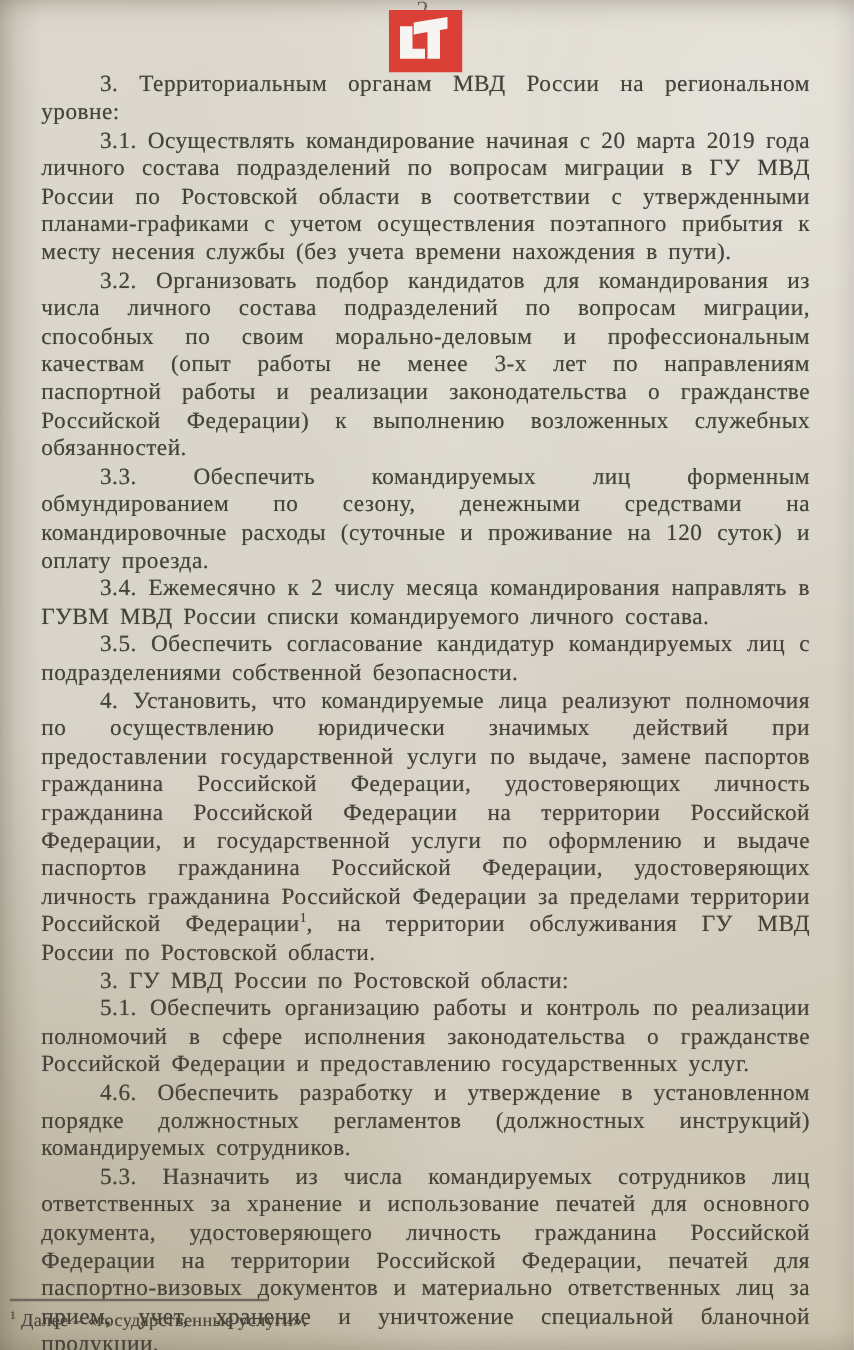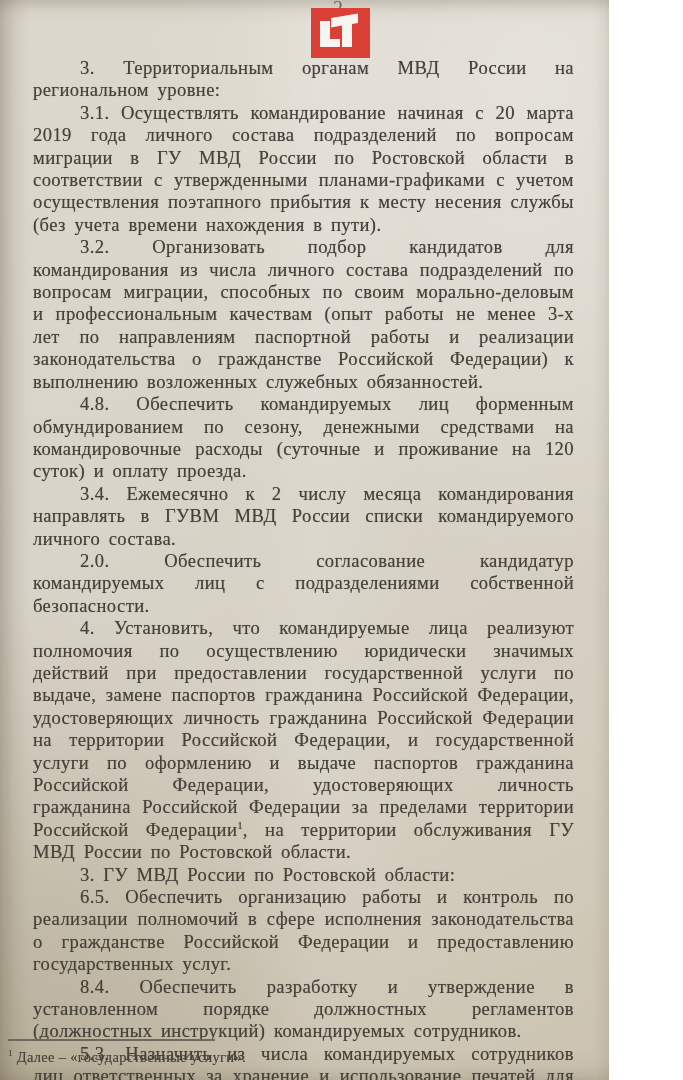--- a/index.html
+++ b/index.html
@@ -1,21 +1,21 @@
 <!DOCTYPE html>
 <html><head>
 <meta charset="utf-8">
 <style>
   html, body { margin: 0; padding: 0; }
   body {
     width: 683px; height: 1080px; overflow: hidden;
     font-family: "Liberation Serif", serif;
   }
   .photo {
-    position: relative; width: 609px; height: 1080px; overflow: hidden;
+    position: relative; width: 683px; height: 1080px; overflow: hidden;
     background:
       radial-gradient(120% 80% at 88% 8%, rgba(255,255,255,0.30), rgba(255,255,255,0) 55%),
       radial-gradient(130% 90% at 0% 102%, rgba(112,96,58,0.28), rgba(112,96,58,0) 52%),
       linear-gradient(to right, rgba(95,85,65,0.14) 0%, rgba(95,85,65,0) 5%),
       linear-gradient(to right, rgba(255,255,255,0) 38%, rgba(255,255,255,0.10) 52%, rgba(255,255,255,0) 68%),
       linear-gradient(158deg, #ddd8cd 0%, #d9d4c9 42%, #d4cec0 72%, #ccc3b0 100%);
     box-shadow:
       inset 0 14px 22px -14px rgba(90,80,60,0.35),
       inset 14px 0 26px -16px rgba(90,80,60,0.30),
       inset -10px 0 24px -16px rgba(90,80,60,0.18),
@@ -68,27 +68,27 @@
       <rect x="0" y="0" width="59" height="50" fill="#db4037"></rect>
       <path d="M9,13 h10 v18 h10 v8 H9 z" fill="#f7f5f1"></path>
       <path d="M20,10 L47,5.5 L47,15 L41,16 L41,39 L31,39 L31,17.5 L20,19.5 Z" fill="#f7f5f1"></path>
     </svg>
   </div>
 
   <div class="content">
     <p>3. Территориальным органам МВД России на региональном уровне:</p>
     <p>3.1. Осуществлять командирование начиная с 20 марта 2019 года личного состава подразделений по вопросам миграции в ГУ МВД России по Ростовской области в соответствии с утвержденными планами-графиками с учетом осуществления поэтапного прибытия к месту несения службы (без учета времени нахождения в пути).</p>
     <p>3.2. Организовать подбор кандидатов для командирования из числа личного состава подразделений по вопросам миграции, способных по своим морально-деловым и профессиональным качествам (опыт работы не менее 3-х лет по направлениям паспортной работы и реализации законодательства о гражданстве Российской Федерации) к выполнению возложенных служебных обязанностей.</p>
-    <p>4.8. Обеспечить командируемых лиц форменным обмундированием по сезону, денежными средствами на командировочные расходы (суточные и проживание на 120 суток) и оплату проезда.</p>
+    <p>3.3. Обеспечить командируемых лиц форменным обмундированием по сезону, денежными средствами на командировочные расходы (суточные и проживание на 120 суток) и оплату проезда.</p>
     <p>3.4. Ежемесячно к 2 числу месяца командирования направлять в ГУВМ МВД России списки командируемого личного состава.</p>
-    <p>2.0. Обеспечить согласование кандидатур командируемых лиц с подразделениями собственной безопасности.</p>
+    <p>3.5. Обеспечить согласование кандидатур командируемых лиц с подразделениями собственной безопасности.</p>
     <p><span>4. Установить, что командируемые лица реализуют полномочия по осуществлению юридически значимых действий при предоставлении государственной услуги по выдаче, замене паспортов гражданина Российской Федерации, удостоверяющих личность гражданина Российской Федерации на территории Российской Федерации, и государственной услуги по оформлению и выдаче паспортов гражданина Российской Федерации, удостоверяющих личность гражданина Российской Федерации за пределами территории Российской Федерации</span><sup>1</sup><span>, на территории обслуживания ГУ МВД России по Ростовской области.</span></p>
     <p>3. ГУ МВД России по Ростовской области:</p>
-    <p>6.5. Обеспечить организацию работы и контроль по реализации полномочий в сфере исполнения законодательства о гражданстве Российской Федерации и предоставлению государственных услуг.</p>
-    <p>8.4. Обеспечить разработку и утверждение в установленном порядке должностных регламентов (должностных инструкций) командируемых сотрудников.</p>
+    <p>5.1. Обеспечить организацию работы и контроль по реализации полномочий в сфере исполнения законодательства о гражданстве Российской Федерации и предоставлению государственных услуг.</p>
+    <p>4.6. Обеспечить разработку и утверждение в установленном порядке должностных регламентов (должностных инструкций) командируемых сотрудников.</p>
     <p>5.3. Назначить из числа командируемых сотрудников лиц ответственных за хранение и использование печатей для основного документа, удостоверяющего личность гражданина Российской Федерации на территории Российской Федерации, печатей для паспортно-визовых документов и материально ответственных лиц за прием, учет, хранение и уничтожение специальной бланочной продукции.</p>
 
   </div>
 
   <div class="footnote">
     <div class="footnote-rule"></div>
     <p class="footnote-text"><sup>1</sup> <span>Далее – «государственные услуги».</span></p>
   </div>
 
 </div>

